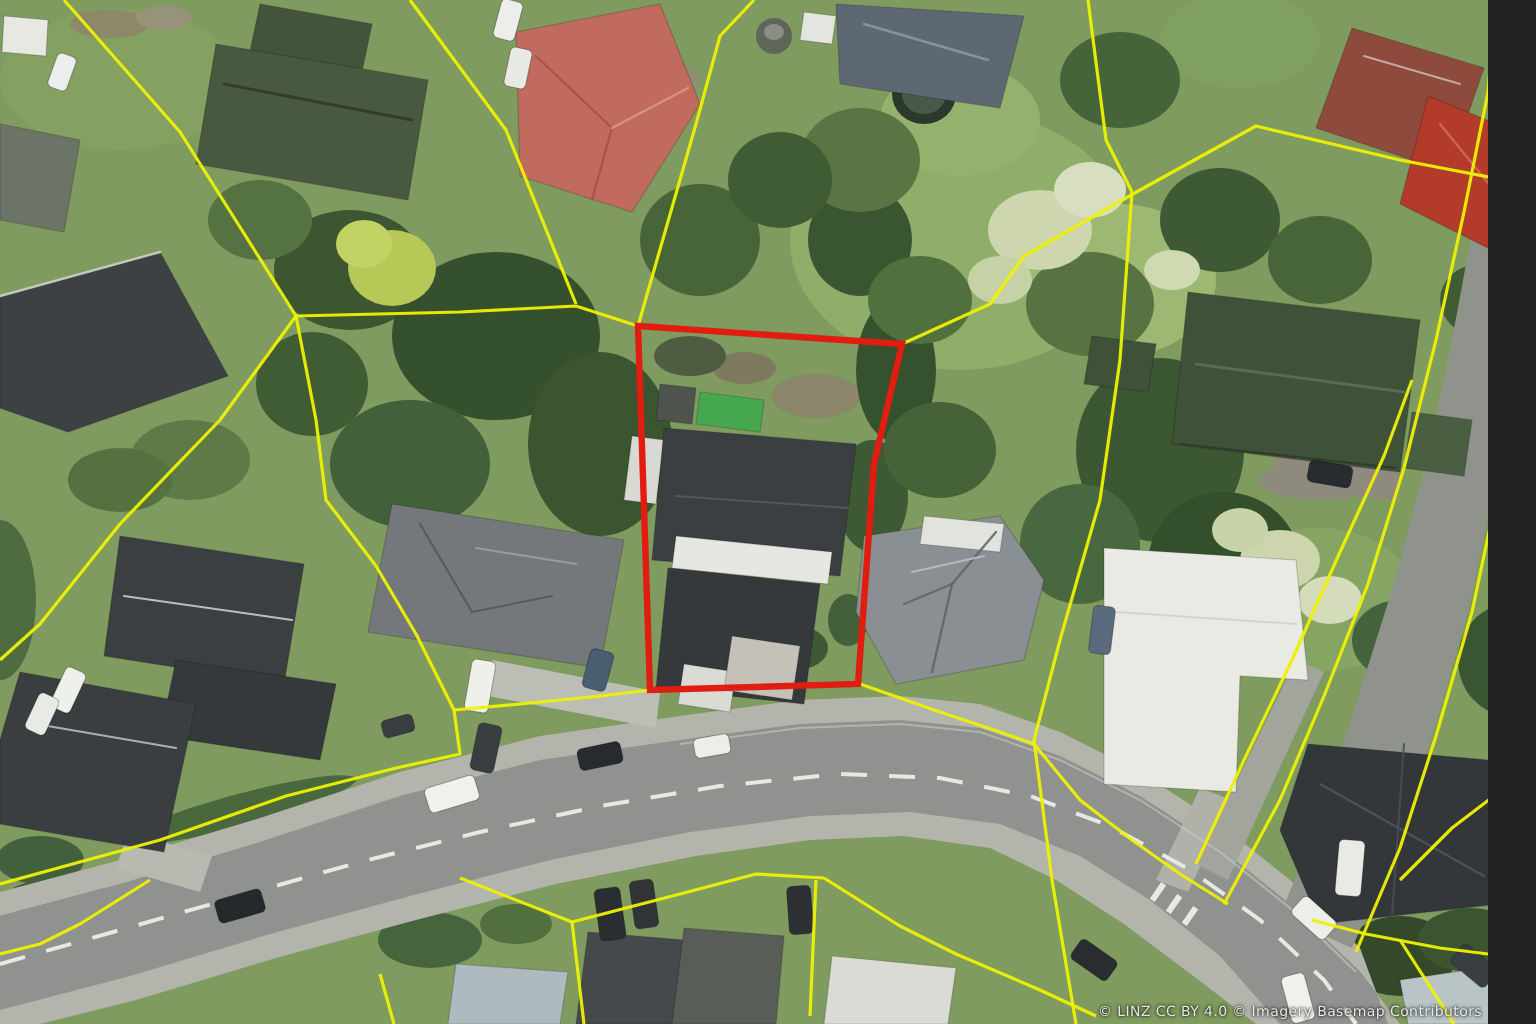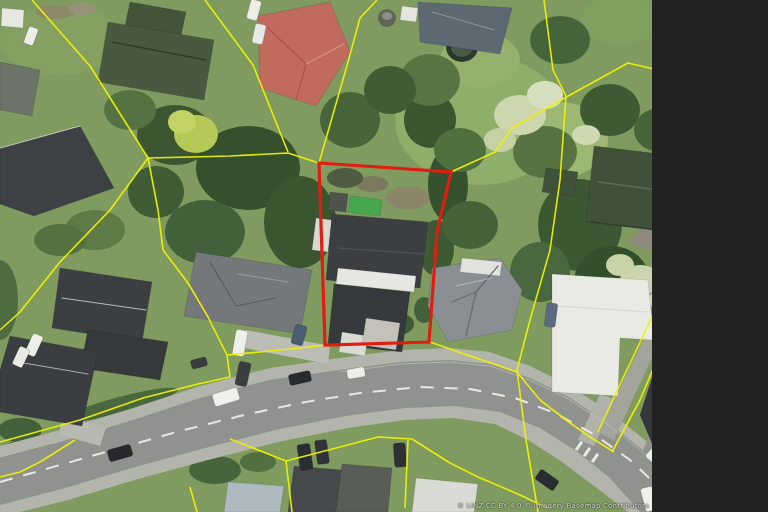--- a/index.html
+++ b/index.html
@@ -1,16 +1,16 @@
 <!DOCTYPE html>
 <html><head>
 <meta charset="utf-8">
 <style>
   html,body{margin:0;padding:0;background:#222;}
-  .stage{position:relative;width:652px;height:512px;overflow:hidden;font-family:"DejaVu Sans",sans-serif;}
+  .stage{position:relative;width:744px;height:512px;overflow:hidden;font-family:"DejaVu Sans",sans-serif;}
   .stage svg{display:block;width:768px;height:512px;}
   .attribution{
     position:absolute;right:3px;bottom:2px;
     font-size:7px;line-height:8px;color:#f2f2f2;opacity:.9;
     text-shadow:0 0 2px #000,0 0 1px #000;
     letter-spacing:.2px;white-space:nowrap;pointer-events:none;
     font-family:"DejaVu Sans",sans-serif;
   }
 </style>
 </head>

